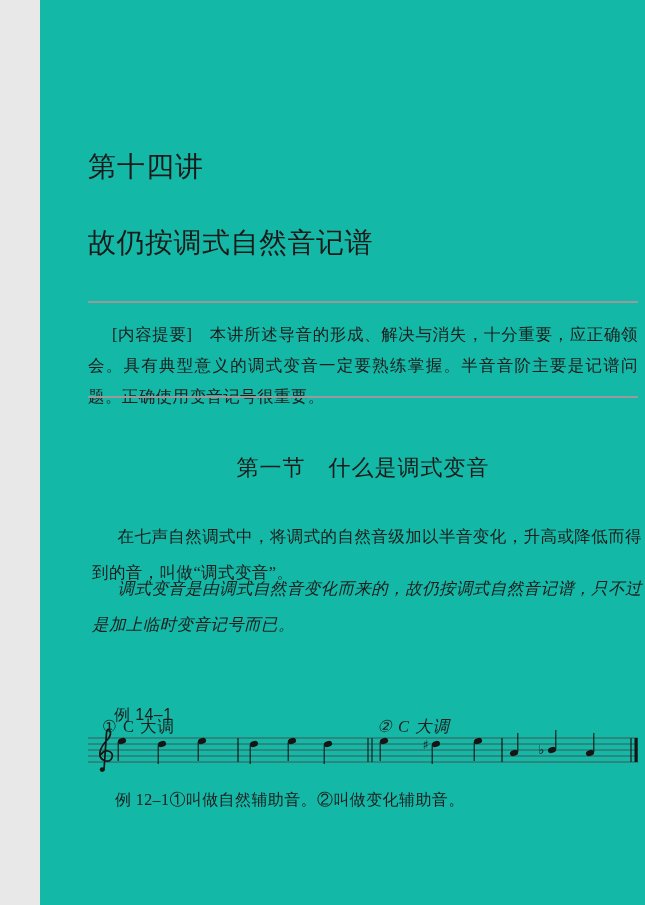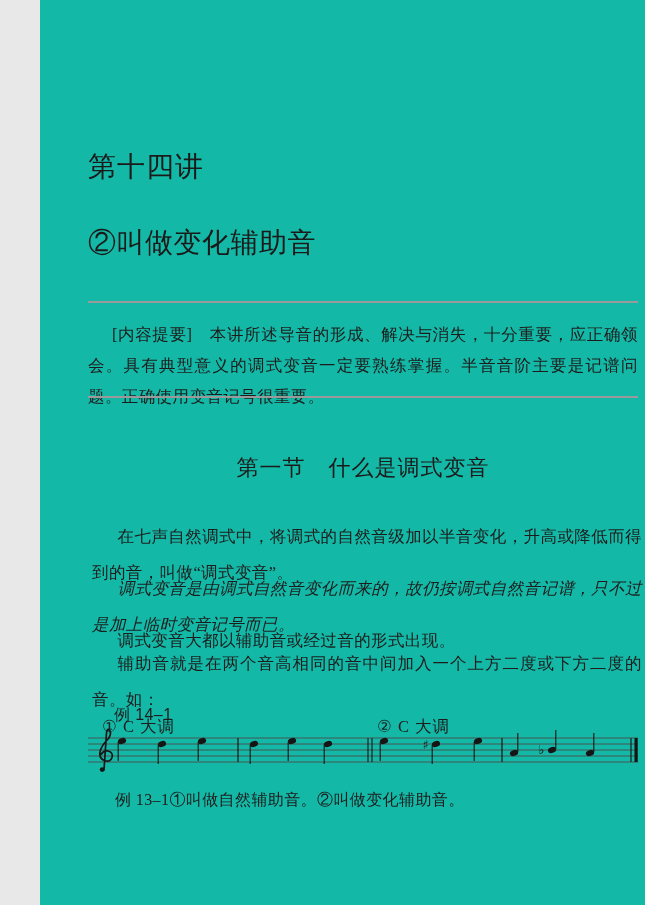--- a/index.html
+++ b/index.html
@@ -81,21 +81,21 @@
   }
   .example-keys {
     position: absolute;
     left: 48px; top: 716px;
     width: 550px;
     height: 22px;
     font-size: 16.5px;
   }
   .key-item { position: absolute; top: 0; letter-spacing: 1px; }
   .key-item.k1 { left: 14px; }
-  .key-item.k2 { left: 289px; }
+  .key-item.k2 { left: 289px; font-style: italic; }
   .staff-wrap {
     position: absolute;
     left: 48px; top: 720px;
     width: 552px; height: 64px;
   }
   .caption {
     position: absolute;
     left: 75px; top: 790px;
     width: 523px;
     font-size: 16px;
@@ -117,32 +117,30 @@
     color: #2a2a2a;
     height: 175px;
   }
 </style>
 </head>
 <body>
 
 <div class="page">
 
   <div class="chapter-title">第十四讲</div>
-  <div class="chapter-subtitle">②叫做变化辅助音</div>
+  <div class="chapter-subtitle">故仍按调式自然音记谱</div>
 
   <div class="rule rule-top"></div>
   <div class="summary">[内容提要]　本讲所述导音的形成、解决与消失，十分重要，应正确领会。具有典型意义的调式变音一定要熟练掌握。半音音阶主要是记谱问题。正确使用变音记号很重要。</div>
   <div class="rule rule-bottom"></div>
 
   <div class="section-heading">第一节　什么是调式变音</div>
 
   <div class="body-para p1">在七声自然调式中，将调式的自然音级加以半音变化，升高或降低而得到的音，叫做“调式变音”。</div>
   <div class="body-para p2">调式变音是由调式自然音变化而来的，故仍按调式自然音记谱，只不过是加上临时变音记号而已。</div>
-  <div class="body-para p3">调式变音大都以辅助音或经过音的形式出现。</div>
-  <div class="body-para p4">辅助音就是在两个音高相同的音中间加入一个上方二度或下方二度的音。如：</div>
 
   <div class="example-label">例 14–1</div>
 
   <div class="example-keys">
     <span class="key-item k1">① C 大调</span>
     <span class="key-item k2">② C 大调</span>
   </div>
 
   <div class="staff-wrap">
     <svg width="552" height="64" viewBox="0 0 552 64" xmlns="http://www.w3.org/2000/svg">
@@ -183,18 +181,18 @@
           <line x1="467.8" y1="29" x2="467.8" y2="10" stroke="#151515" stroke-width="1.1"></line>
           <text x="453.5" y="33.5" font-size="12.5" font-family="&quot;DejaVu Sans&quot;, sans-serif" fill="#151515" text-anchor="middle">♭</text>
           <ellipse cx="502" cy="33" rx="4.2" ry="2.9" transform="rotate(-18 502 33)" fill="#151515"></ellipse>
           <line x1="505.8" y1="32" x2="505.8" y2="13" stroke="#151515" stroke-width="1.1"></line>
         </g>
       <path d="M 16 50 L 18.5 13 Q 19 8 21.5 10.5 Q 24 13.5 20.5 18.5 Q 13 26 12 32 Q 11 38.5 16.5 40.5 Q 22.5 42.5 24 37.5 Q 25.5 32.5 20 31 Q 15.5 30 13.5 34" fill="none" stroke="#151515" stroke-width="1.7" stroke-linecap="round"></path>
       <circle cx="14.2" cy="49.6" r="2.4" fill="#151515"></circle>
     </svg>
   </div>
 
-  <div class="caption">例 13–1①叫做自然辅助音。②叫做变化辅助音。</div>
+  <div class="caption">例 12–1①叫做自然辅助音。②叫做变化辅助音。</div>
 
   <div class="sidebar-rule"></div>
   <div class="sidebar-text">第一节　什么是调式变音</div>
 
 </div>
 
 </body></html>

